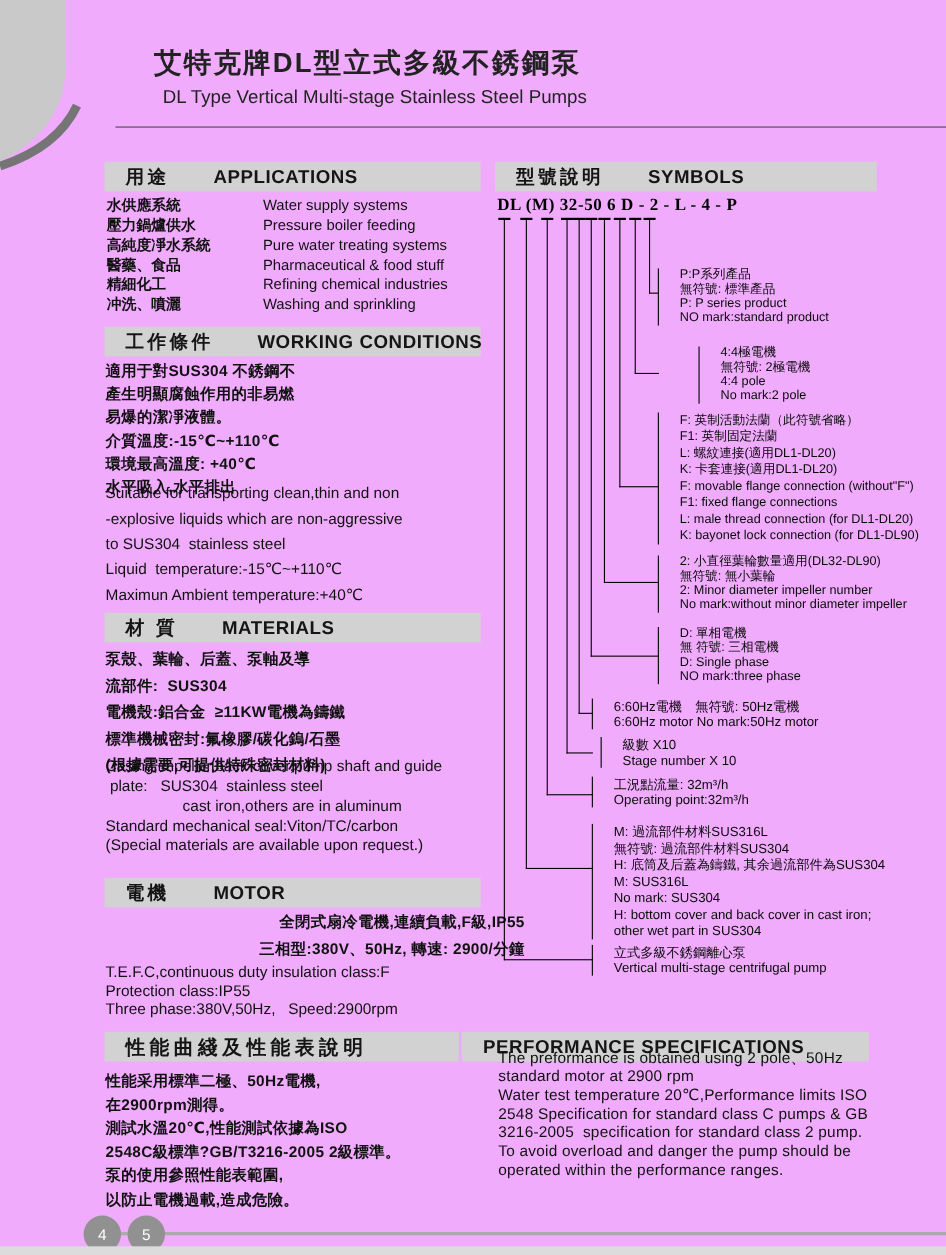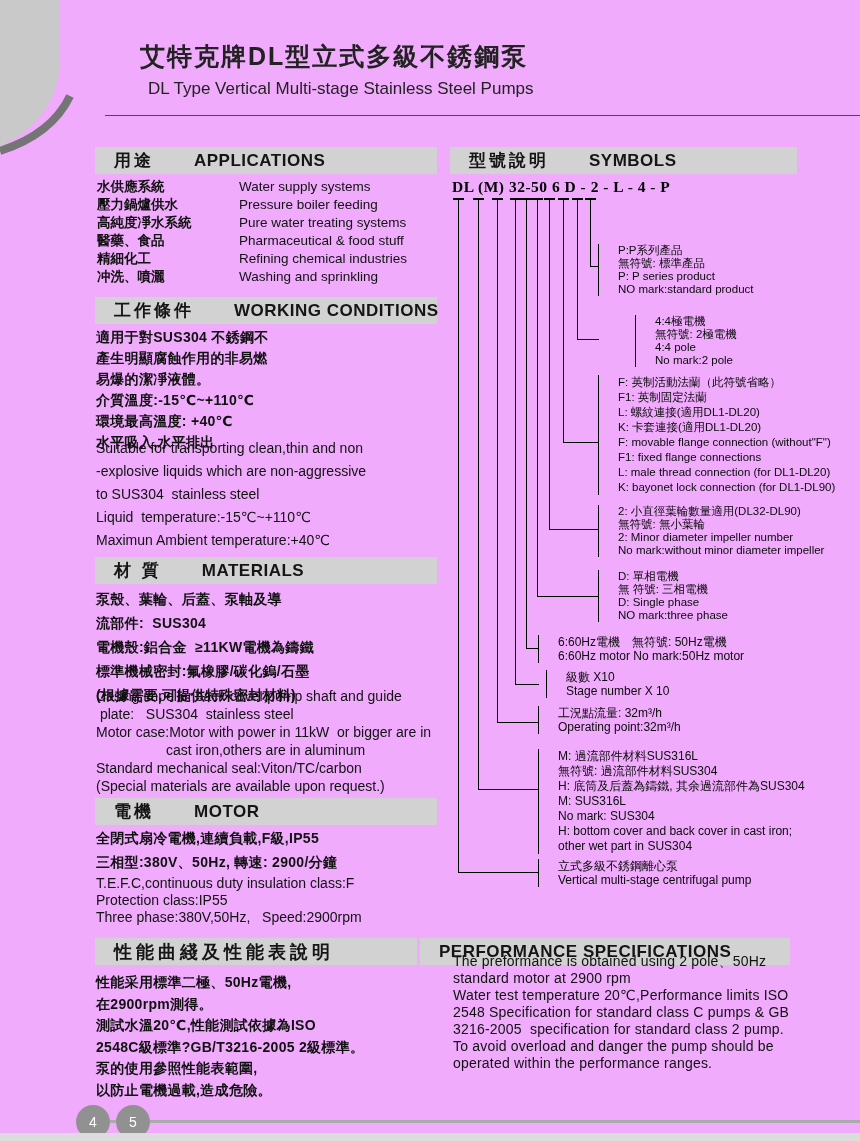--- a/index.html
+++ b/index.html
@@ -31,21 +31,21 @@
 
   .sec-wc{left:95px;top:297px;width:342px;}
   .wc-cn{top:30px;line-height:21px;}
   .wc-en{top:140px;line-height:23px;}
 
   .sec-mat{left:95px;top:557px;width:342px;}
   .mat-cn{top:30px;line-height:24px;}
   .mat-en{top:130px;line-height:18px;}
 
   .sec-mot{left:95px;top:798px;width:342px;}
-  .mot-cn{top:28px;line-height:24px;}
+  .mot-cn{top:28px;line-height:24px;text-align:right;}
   .mot-en{top:77px;line-height:17px;}
 
   .sec-sym{left:450px;top:147px;width:400px;}
   .sec-sym .bar{width:328px;}
   .sym-diagram{position:absolute;left:0;top:31px;width:400px;height:716px;}
   .model-code{position:absolute;left:2px;top:0;font-family:"Liberation Serif","DejaVu Serif",serif;
               font-size:15.5px;font-weight:600;letter-spacing:0.5px;white-space:nowrap;color:#000;}
   .sym-tick{position:absolute;top:20px;width:11px;height:0;border-top:2px solid #000;}
   .sym-conn{position:absolute;border-left:1.3px solid #000;border-bottom:1.3px solid #000;}
   .sym-block{position:absolute;border-left:1.3px solid #000;padding-left:19px;white-space:nowrap;color:#0a0a0a;}
@@ -143,21 +143,20 @@
     <div class="lines cn-lines mat-cn">
         <div class="line">泵殼、葉輪、后蓋、泵軸及導</div>
         <div class="line">流部件:  SUS304</div>
         <div class="line">電機殼:鋁合金  ≥11KW電機為鑄鐵</div>
         <div class="line">標準機械密封:氟橡膠/碳化鎢/石墨</div>
         <div class="line">(根據需要,可提供特殊密封材料)</div>
       </div>
     <div class="lines en-lines mat-en">
         <div class="line">Casing,impeller,back-cover,pump shaft and guide</div>
         <div class="line"> plate:   SUS304  stainless steel</div>
-        <div class="line">Motor case:Motor with power in 11kW  or bigger are in</div>
         <div class="line">                  cast iron,others are in aluminum</div>
         <div class="line">Standard mechanical seal:Viton/TC/carbon</div>
         <div class="line">(Special materials are available upon request.)</div>
       </div>
   </section>
 
   <section class="sec sec-mot">
     <div class="bar">
       <span class="bar-cn">電機</span>
       <span class="bar-en">MOTOR</span>

